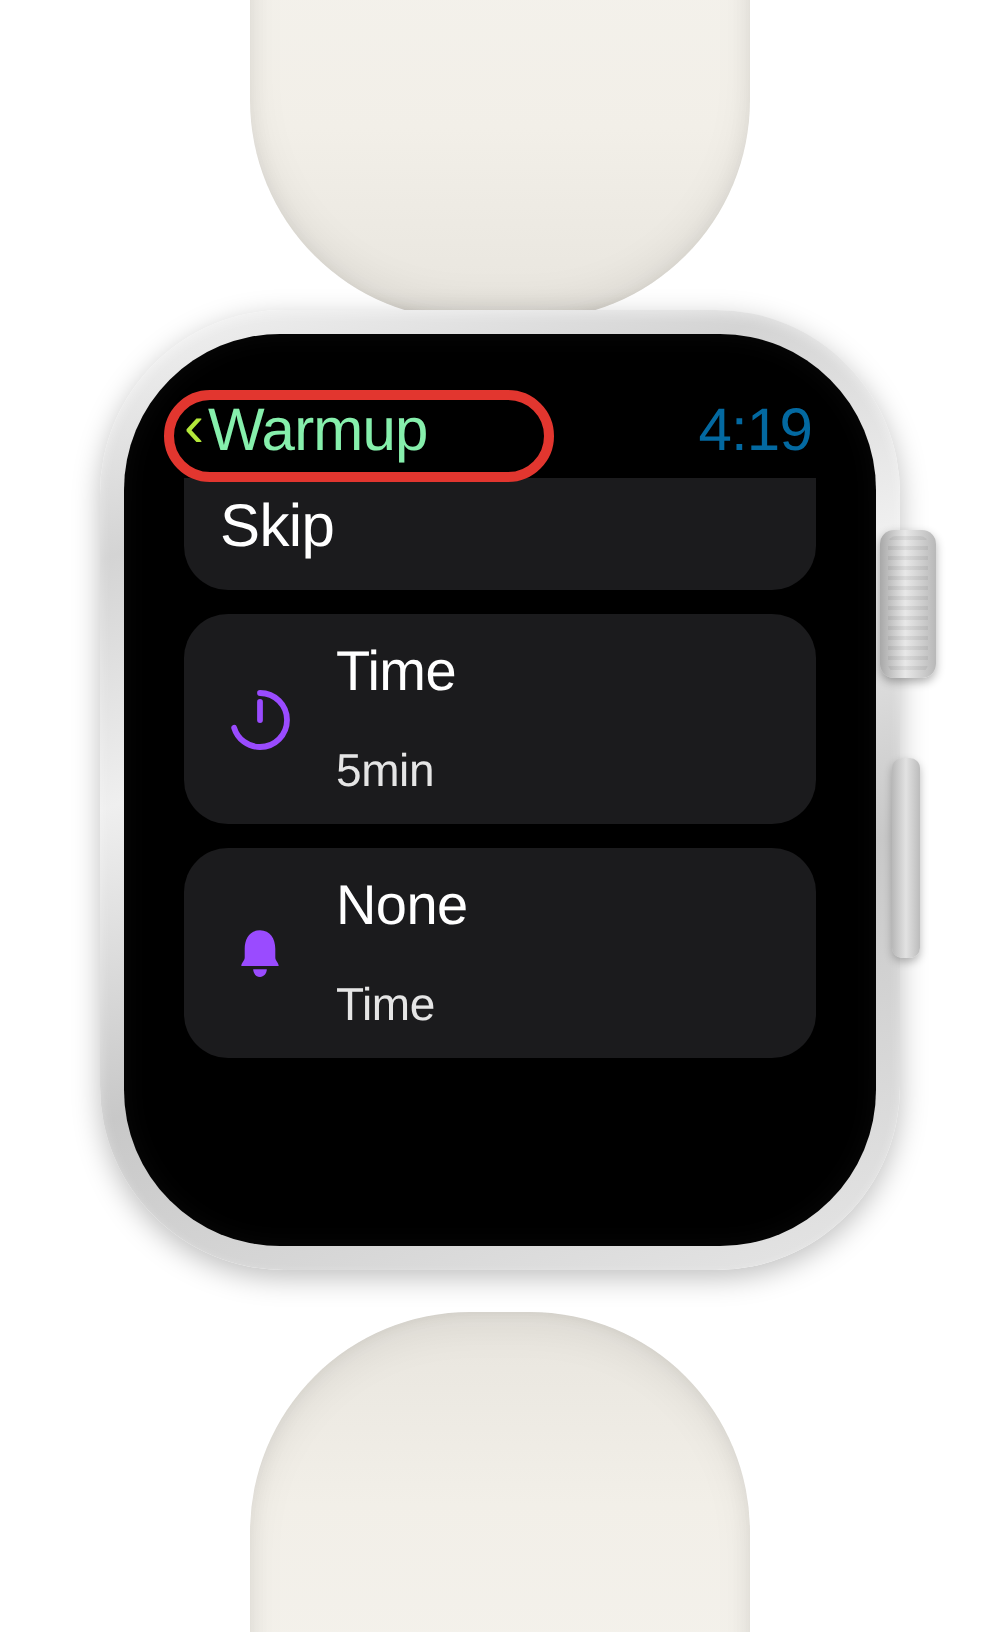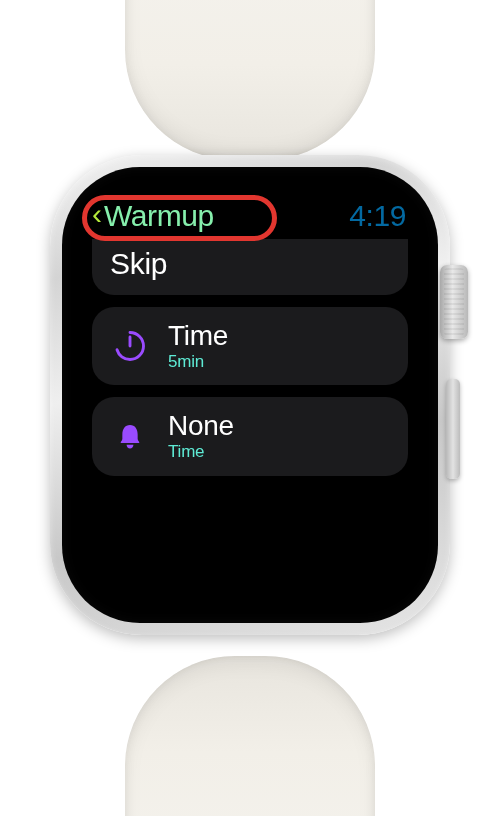--- a/index.html
+++ b/index.html
@@ -185,25 +185,26 @@
       gap: 0px;
     }
     .row-label {
       font-size: 28px;
       font-weight: 400;
       color: #ffffff;
       letter-spacing: -0.3px;
       line-height: 1.1;
     }
     .row-value {
-      font-size: 17px;
+      font-size: 23px;
       font-weight: 400;
-      color: #5eead4;
+      color: #e5e5e5;
       letter-spacing: -0.2px;
       line-height: 1.15;
+      margin-top: 20px;
     }
     .skip .row-label {
       font-size: 30px;
     }
   </style>
 </head>
 <body>
 
 <div class="band-top"></div>
 <div class="band-bottom"></div>

